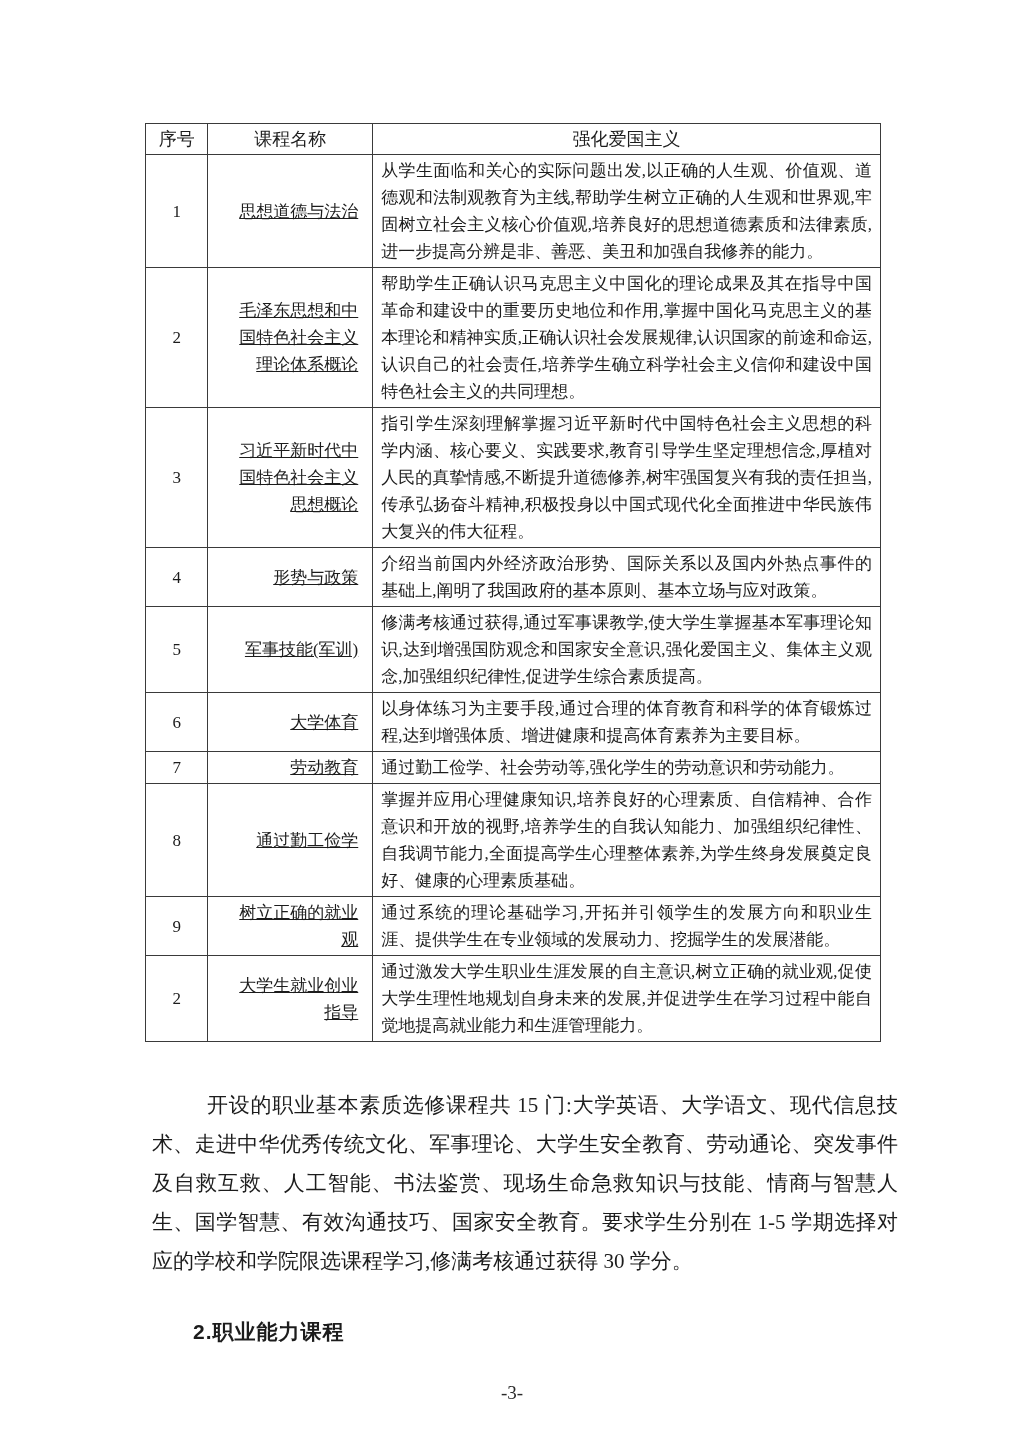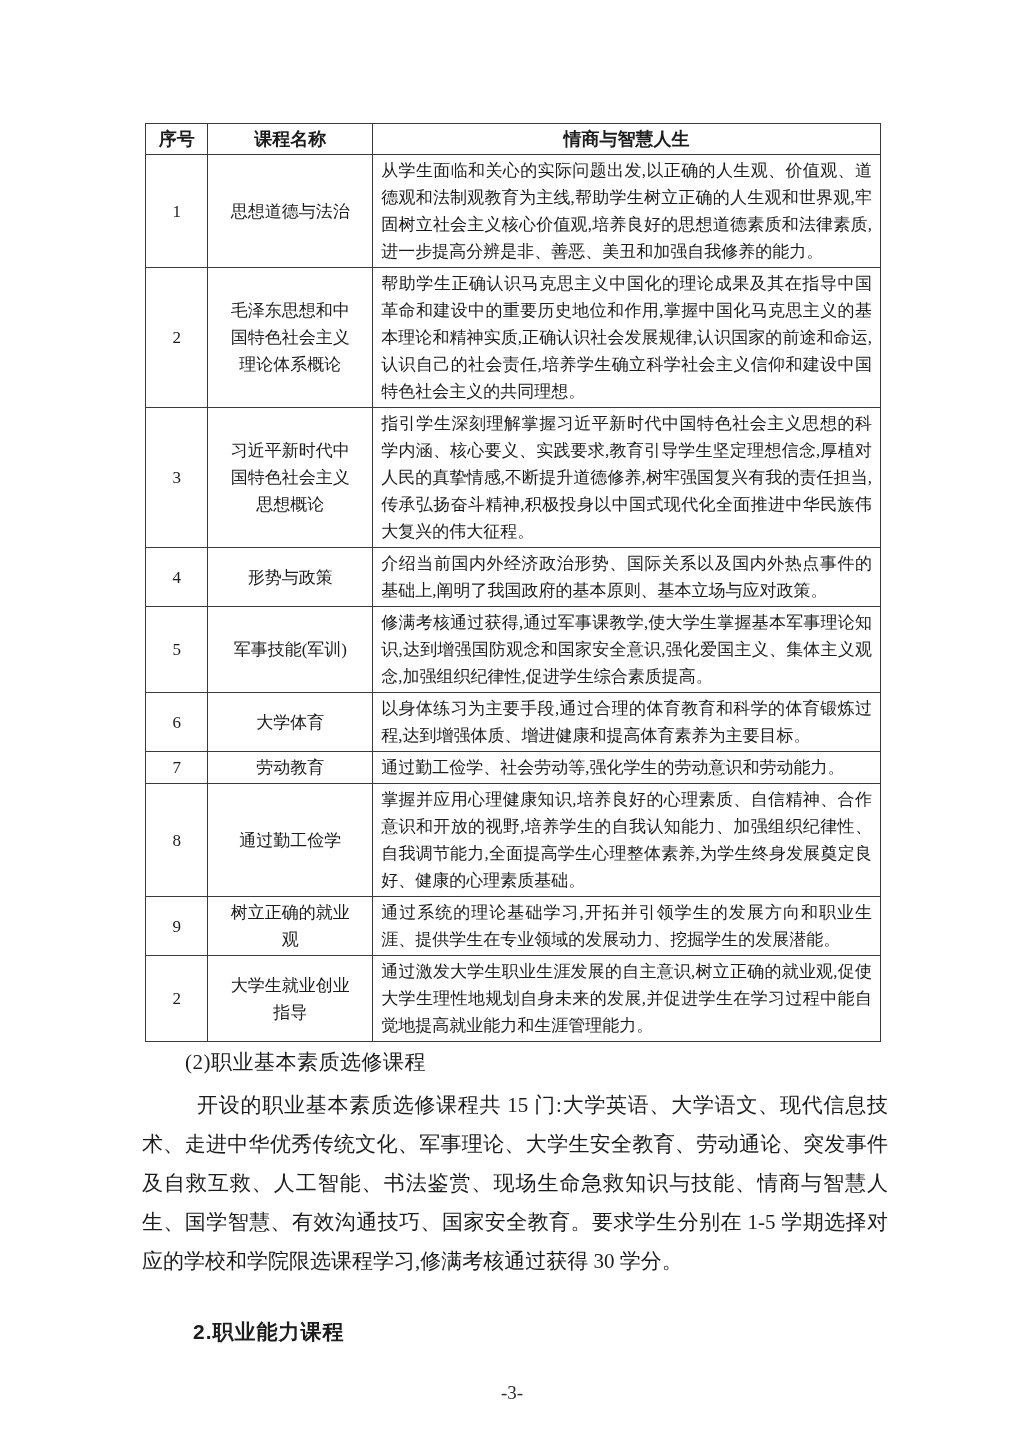--- a/index.html
+++ b/index.html
@@ -23,47 +23,48 @@
     width: 736px;
   }
   .course-table th, .course-table td {
     border: 1.5px solid #3a3a3a;
     vertical-align: middle;
     font-size: 17px;
     line-height: 27px;
     color: #1c1c1c;
   }
   .course-table th {
-    font-weight: bold;
+    font-weight: normal;
     font-size: 18px;
     height: 31px;
     text-align: center;
     padding: 1px 2px;
   }
   .course-table th.col-no  { width: 61px; }
   .course-table th.col-name{ width: 161px; }
   .course-table th.col-req { width: 496px; }
   .course-table td.col-no {
     text-align: center;
   }
   .course-table td.col-name {
-    text-align: center;
+    text-align: right;
     padding: 2px 14px;
+    text-decoration: underline;
   }
   .course-table td.col-req {
     text-align: justify;
     padding: 2px 8px;
   }
   .subheading {
     position: absolute; left: 185px; top: 1048px;
     font-size: 21px;
     letter-spacing: 0.5px;
   }
   .paragraph {
-    position: absolute; left: 142px; top: 1086px;
+    position: absolute; left: 152px; top: 1086px;
     width: 746px;
     font-size: 21px;
     line-height: 39px;
     text-indent: 55px;
     text-align: justify;
   }
   .heading-bold {
     position: absolute; left: 193px; top: 1290px;
     font-size: 21px;
     font-weight: bold;
@@ -82,21 +83,21 @@
 </head>
 <body>
 
 <div class="page">
 
   <table class="course-table">
     <thead>
       <tr>
         <th class="col-no">序号</th>
         <th class="col-name">课程名称</th>
-        <th class="col-req">情商与智慧人生</th>
+        <th class="col-req">强化爱国主义</th>
       </tr>
     </thead>
     <tbody>
         <tr>
           <td class="col-no">1</td>
           <td class="col-name">思想道德与法治</td>
           <td class="col-req">从学生面临和关心的实际问题出发,以正确的人生观、价值观、道德观和法制观教育为主线,帮助学生树立正确的人生观和世界观,牢固树立社会主义核心价值观,培养良好的思想道德素质和法律素质,进一步提高分辨是非、善恶、美丑和加强自我修养的能力。</td>
         </tr>
         <tr>
           <td class="col-no">2</td>
@@ -139,18 +140,17 @@
           <td class="col-req">通过系统的理论基础学习,开拓并引领学生的发展方向和职业生涯、提供学生在专业领域的发展动力、挖掘学生的发展潜能。</td>
         </tr>
         <tr>
           <td class="col-no">2</td>
           <td class="col-name">大学生就业创业指导</td>
           <td class="col-req">通过激发大学生职业生涯发展的自主意识,树立正确的就业观,促使大学生理性地规划自身未来的发展,并促进学生在学习过程中能自觉地提高就业能力和生涯管理能力。</td>
         </tr>
       </tbody>
   </table>
 
-  <div class="subheading">(2)职业基本素质选修课程</div>
   <div class="paragraph">开设的职业基本素质选修课程共 15 门:大学英语、大学语文、现代信息技术、走进中华优秀传统文化、军事理论、大学生安全教育、劳动通论、突发事件及自救互救、人工智能、书法鉴赏、现场生命急救知识与技能、情商与智慧人生、国学智慧、有效沟通技巧、国家安全教育。要求学生分别在 1-5 学期选择对应的学校和学院限选课程学习,修满考核通过获得 30 学分。</div>
   <div class="heading-bold">2.职业能力课程</div>
   <div class="page-number">-3-</div>
 
 </div>
 
 </body></html>

